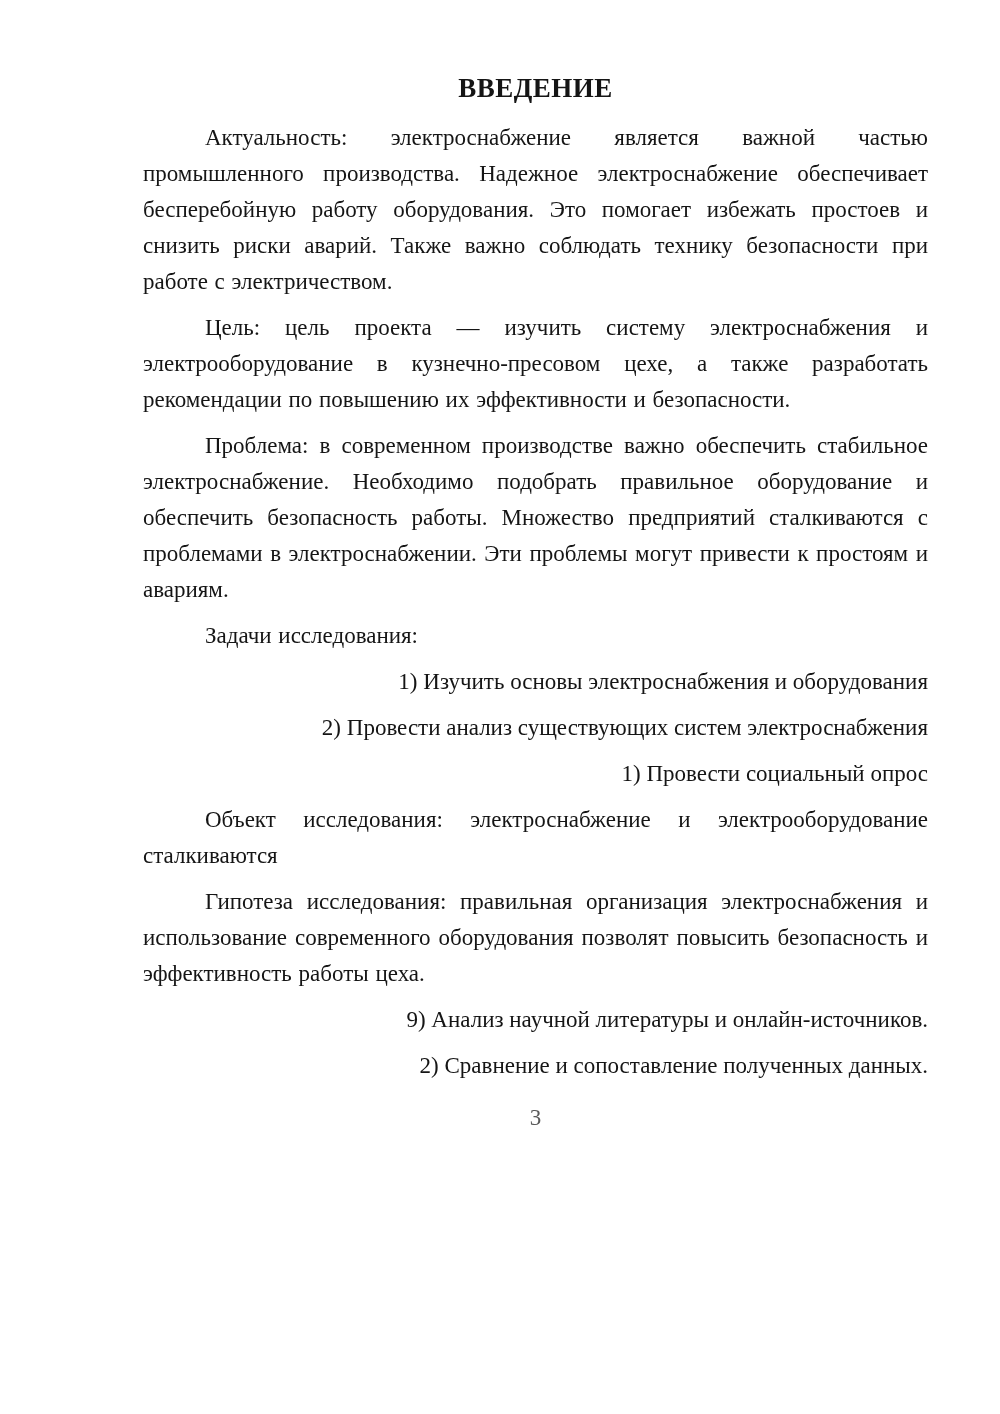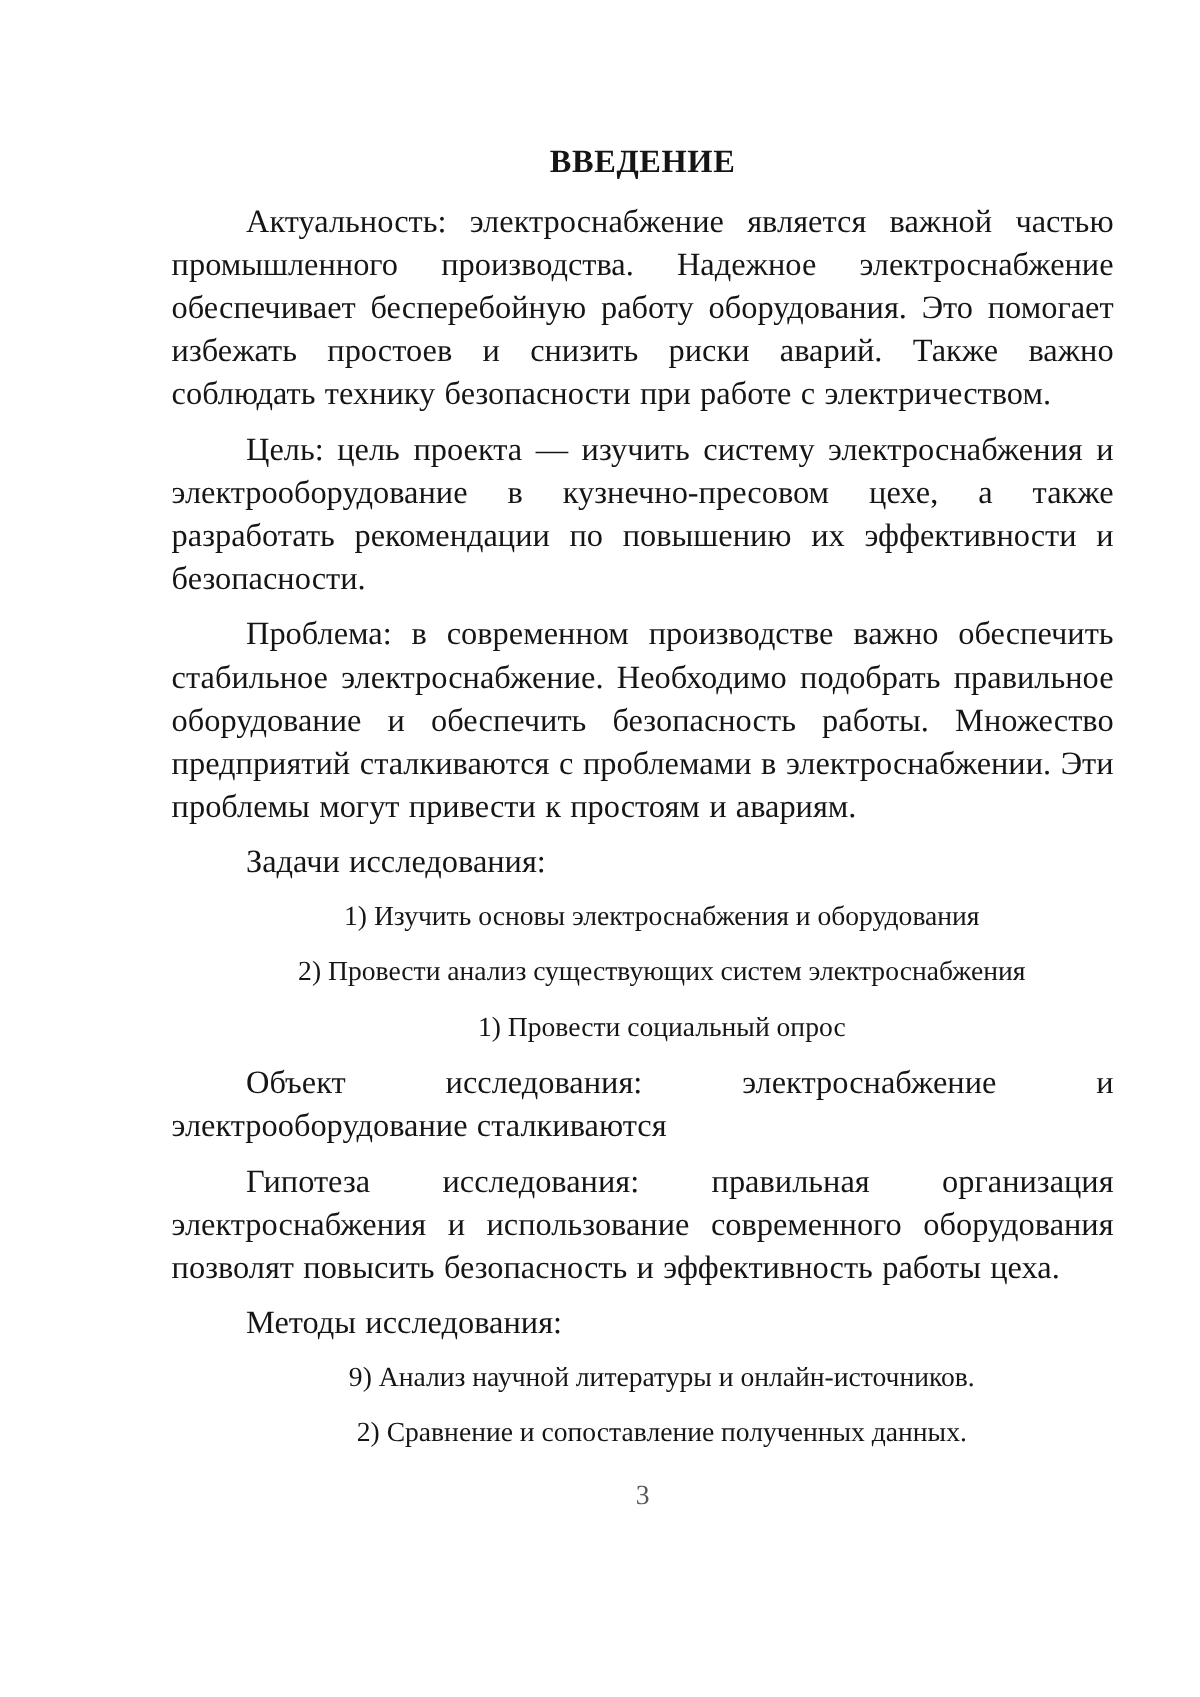--- a/index.html
+++ b/index.html
@@ -7,46 +7,46 @@
     padding: 0;
     background: #ffffff;
   }
   .page {
     position: relative;
     width: 1000px;
     height: 1414px;
     margin: 0 auto;
     background: #ffffff;
     box-sizing: border-box;
-    padding: 116px 72px 0 143px;
+    padding: 70px 72px 0 143px;
     font-family: "Liberation Serif", "DejaVu Serif", serif;
     color: #151515;
     overflow: hidden;
   }
   .doc-title {
     font-size: 27px;
     font-weight: bold;
     text-align: center;
     line-height: 36px;
     margin: 0 0 14px 0;
     letter-spacing: 0.5px;
   }
   .para {
-    font-size: 27px;
+    font-size: 23px;
     line-height: 36px;
     text-align: justify;
     text-align-last: left;
     text-indent: 62px;
     margin: 0 0 10px 0;
     word-spacing: 1px;
   }
   .list-item {
     font-size: 23px;
     line-height: 36px;
-    text-align: center;
+    text-align: right;
     padding-left: 32px;
     margin: 0 0 10px 0;
   }
   .page-number {
     font-size: 23px;
     line-height: 36px;
     text-align: center;
     color: #5a5a5a;
     margin-top: 16px;
   }
@@ -72,21 +72,20 @@
 
 
   <p class="list-item">1) Провести социальный опрос</p>
 
 
   <p class="para">Объект исследования: электроснабжение и электрооборудование сталкиваются</p>
 
 
   <p class="para">Гипотеза исследования: правильная организация электроснабжения и использование современного оборудования позволят повысить безопасность и эффективность работы цеха.</p>
 
-  <p class="para">Методы исследования:</p>
 
   <p class="list-item">9) Анализ научной литературы и онлайн-источников.</p>
 
   <p class="list-item">2) Сравнение и сопоставление полученных данных.</p>
 
   <div class="page-number">3</div>
 
 </div>
 
 </body></html>

